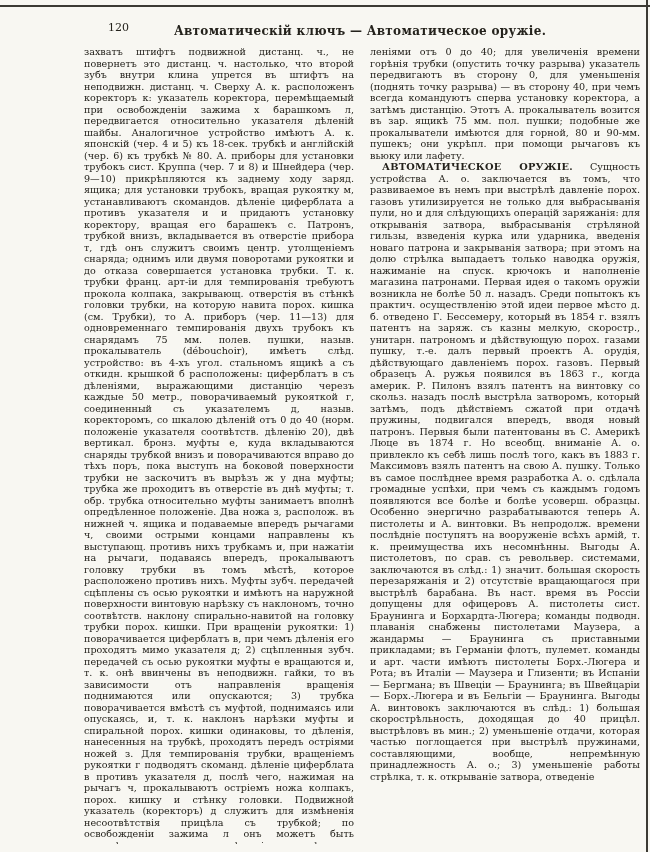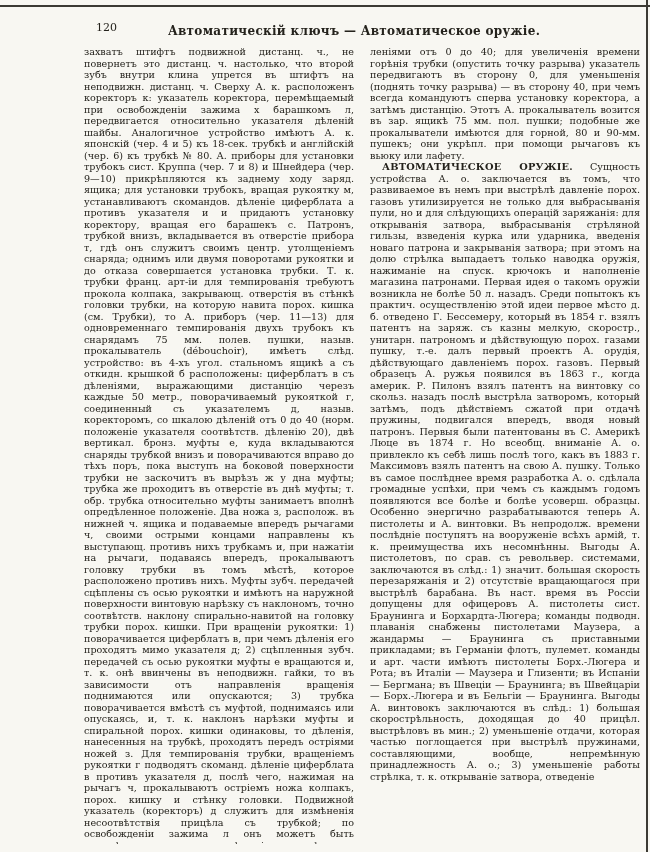--- a/index.html
+++ b/index.html
@@ -18,21 +18,21 @@
   }
   .edge-top {
     position: absolute; top: 5px; left: 0; width: 100%; height: 2px;
     background: #3c3a34;
   }
   .edge-right {
     position: absolute; top: 0; right: 2px; width: 2px; height: 100%;
     background: #3c3a34;
   }
   .header {
-    position: absolute; top: 20px; left: 72px; right: 14px;
+    position: absolute; top: 20px; left: 84px; right: 14px;
     text-align: center;
     white-space: nowrap;
   }
   .pageno {
     position: absolute; left: 24px; top: 1px;
     font-size: 11px; font-weight: normal;
   }
   .title {
     font-size: 12px; font-weight: bold; letter-spacing: 0.3px;
   }

